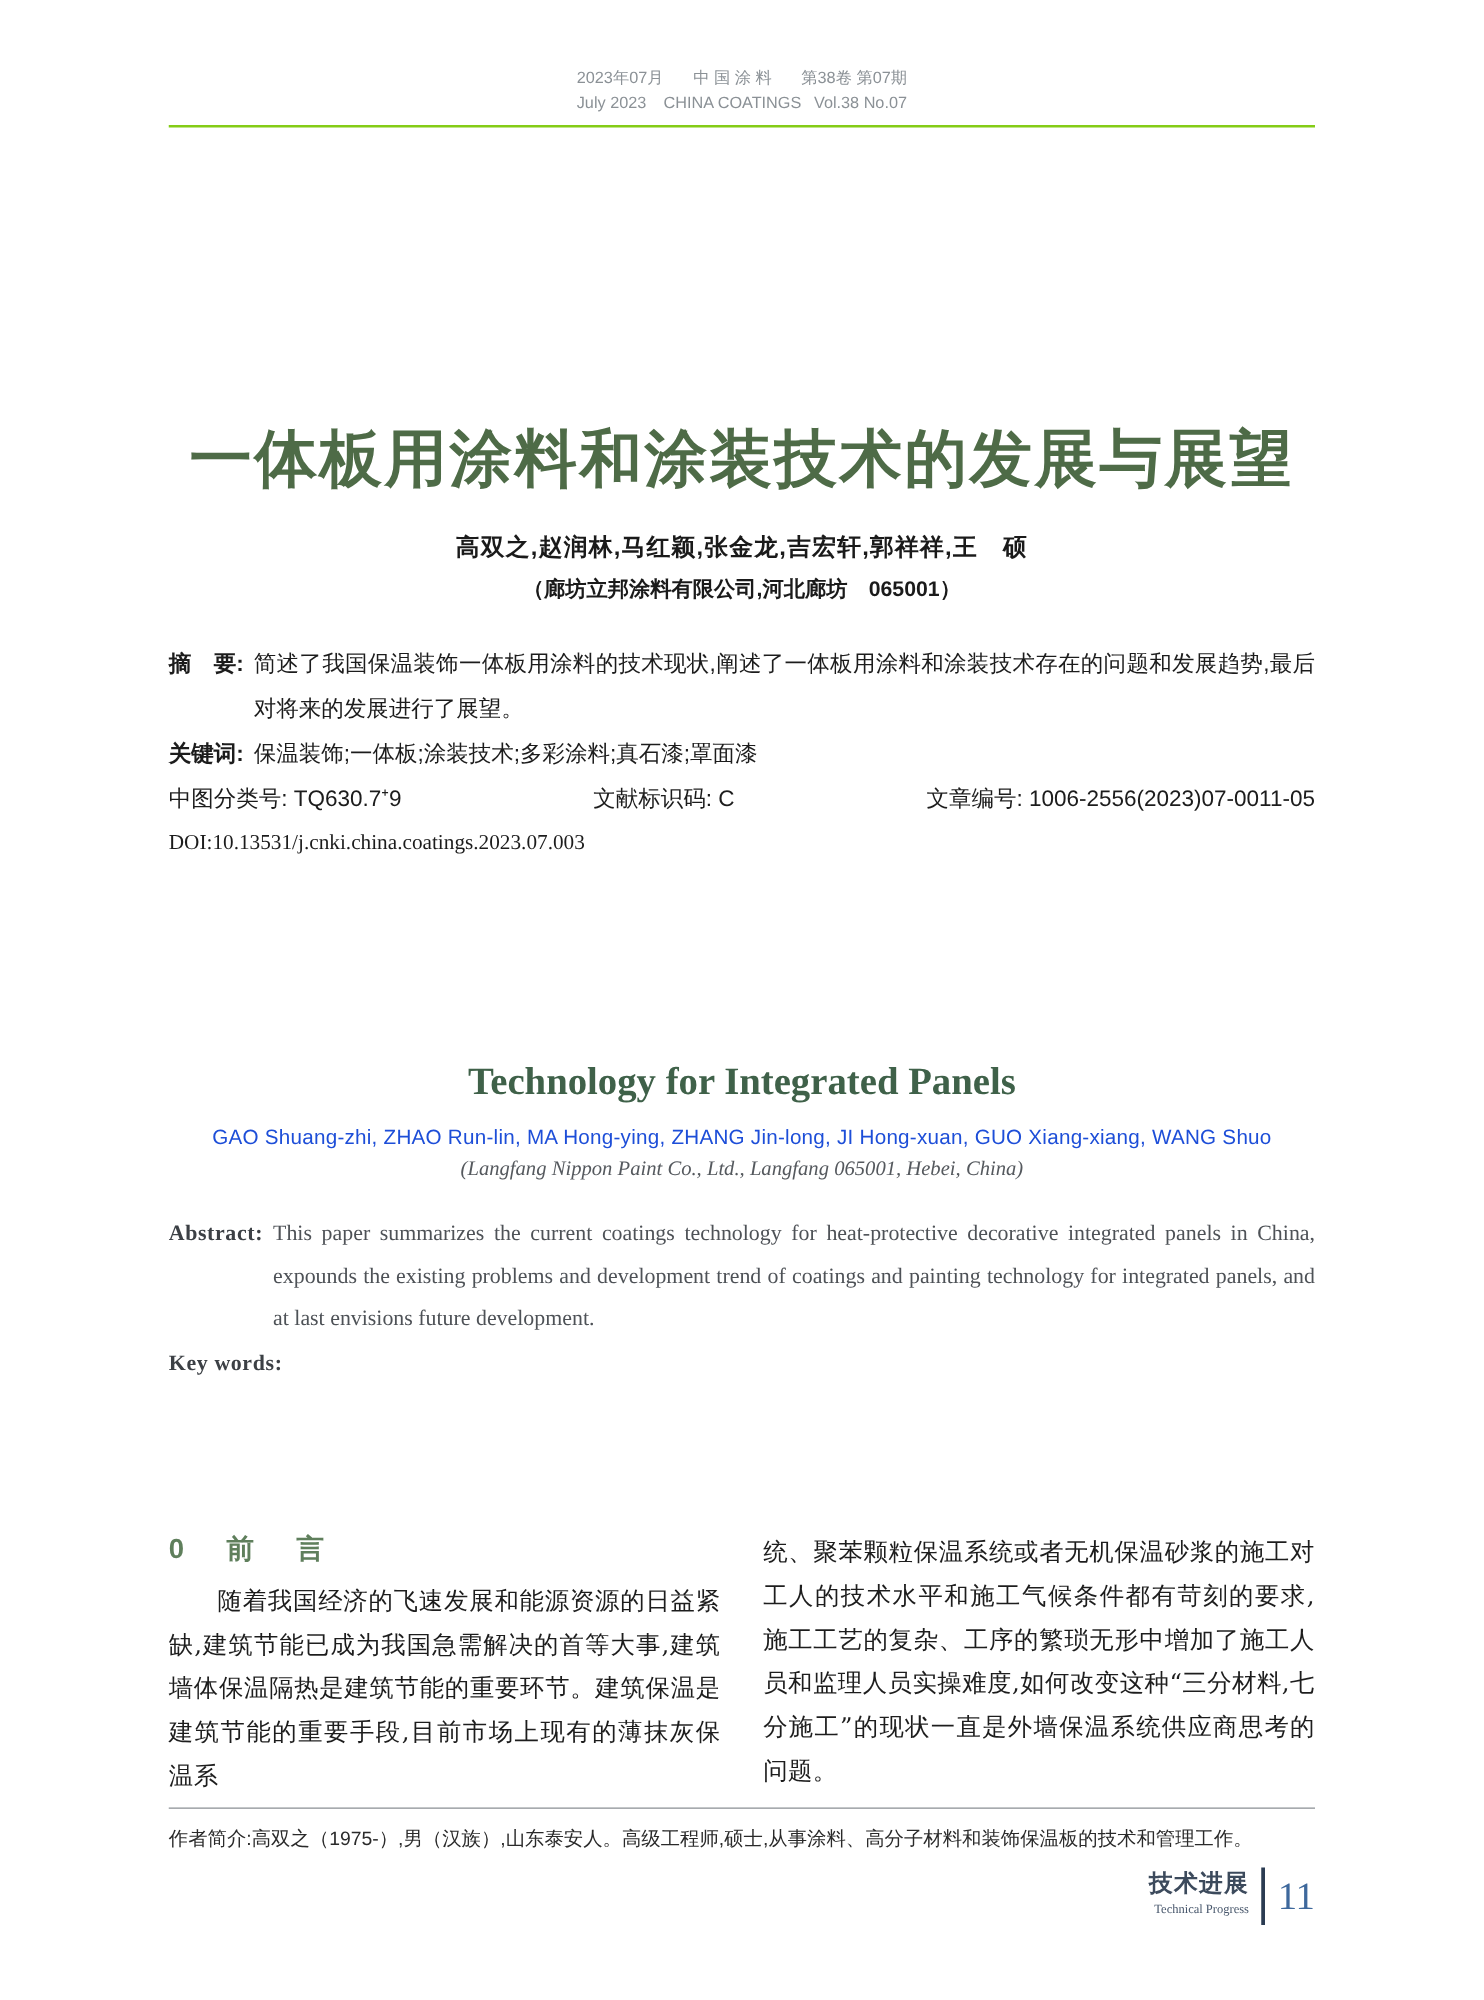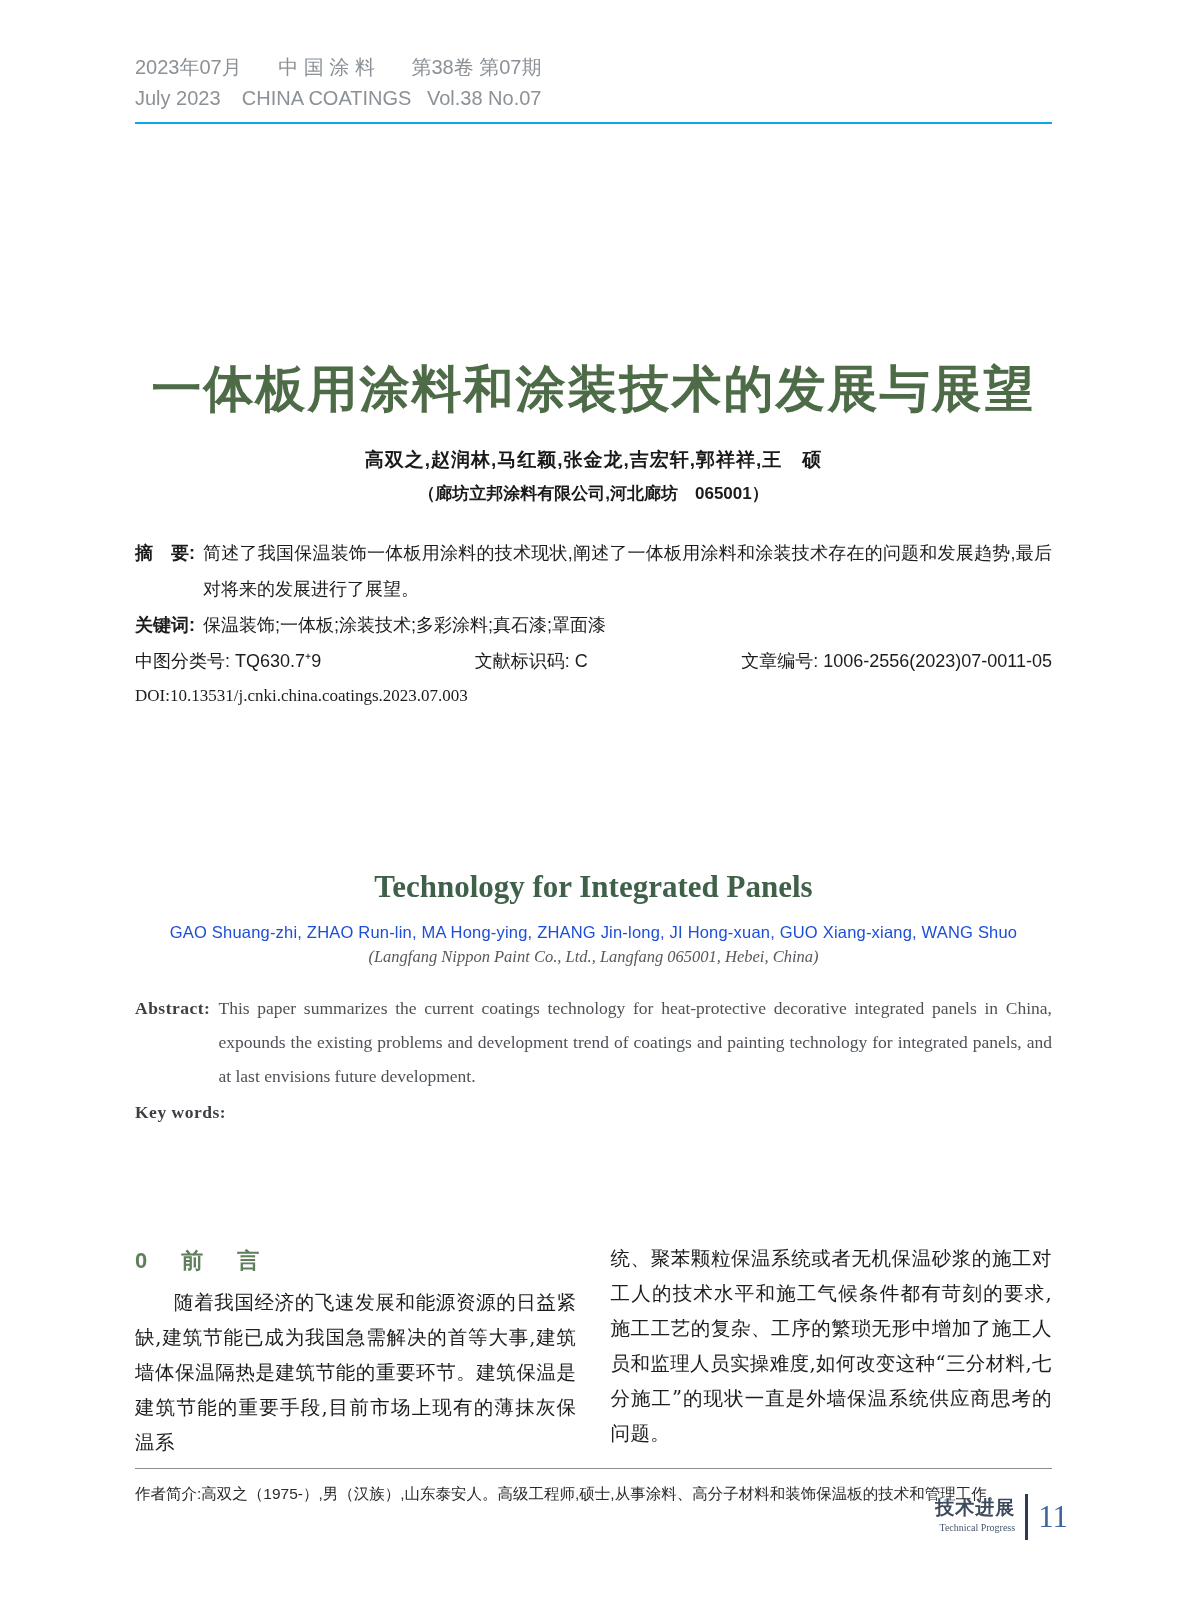--- a/index.html
+++ b/index.html
@@ -21,27 +21,27 @@
     background: #ffffff;
     overflow: hidden;
     font-family: "Liberation Sans", sans-serif;
     color: var(--body-text);
   }
   .content { padding: 0 135px; }
 
   
   .jheader {
     display: flex;
-    justify-content: flex-start;
+    justify-content: center;
     align-items: flex-end;
     padding-top: 52px;
     padding-bottom: 8px;
-    border-bottom: 2px solid #0ea5e9;
+    border-bottom: 2px solid #84cc16;
     color: var(--header-gray);
-    font-size: 20px;
+    font-size: 13px;
     line-height: 1.55;
   }
   .jheader .col { white-space: nowrap; }
   .jheader .col.center { text-align: center; }
   .jheader .col.right { text-align: right; }
 
   
   .title-zh {
     margin-top: 238px;
     text-align: center;
@@ -131,20 +131,21 @@
     font-size: 17.5px;
     line-height: 34px;
     color: #4e5257;
   }
 
   
   .body-cols {
     display: flex;
     gap: 34px;
     margin-top: 112px;
+    align-items: center;
   }
   .bcol { flex: 1 1 0; }
   .sec-heading {
     font-size: 22px;
     font-weight: bold;
     color: var(--heading-green);
     letter-spacing: 6px;
     line-height: 40px;
     margin-bottom: 4px;
   }
@@ -164,21 +165,21 @@
     border-top: 1.5px solid #8a8f94;
     padding-top: 9px;
     font-size: 15.5px;
     line-height: 31px;
     color: #2a2a2a;
   }
 
   
   .pfooter {
     position: absolute;
-    right: 119px;
+    right: 135px;
     top: 1494px;
     display: flex;
     align-items: center;
   }
   .pfooter .sec-block { text-align: right; margin-right: 10px; }
   .pfooter .sec-zh {
     font-size: 19px;
     font-weight: bold;
     color: var(--footer-slate);
     letter-spacing: 1px;

